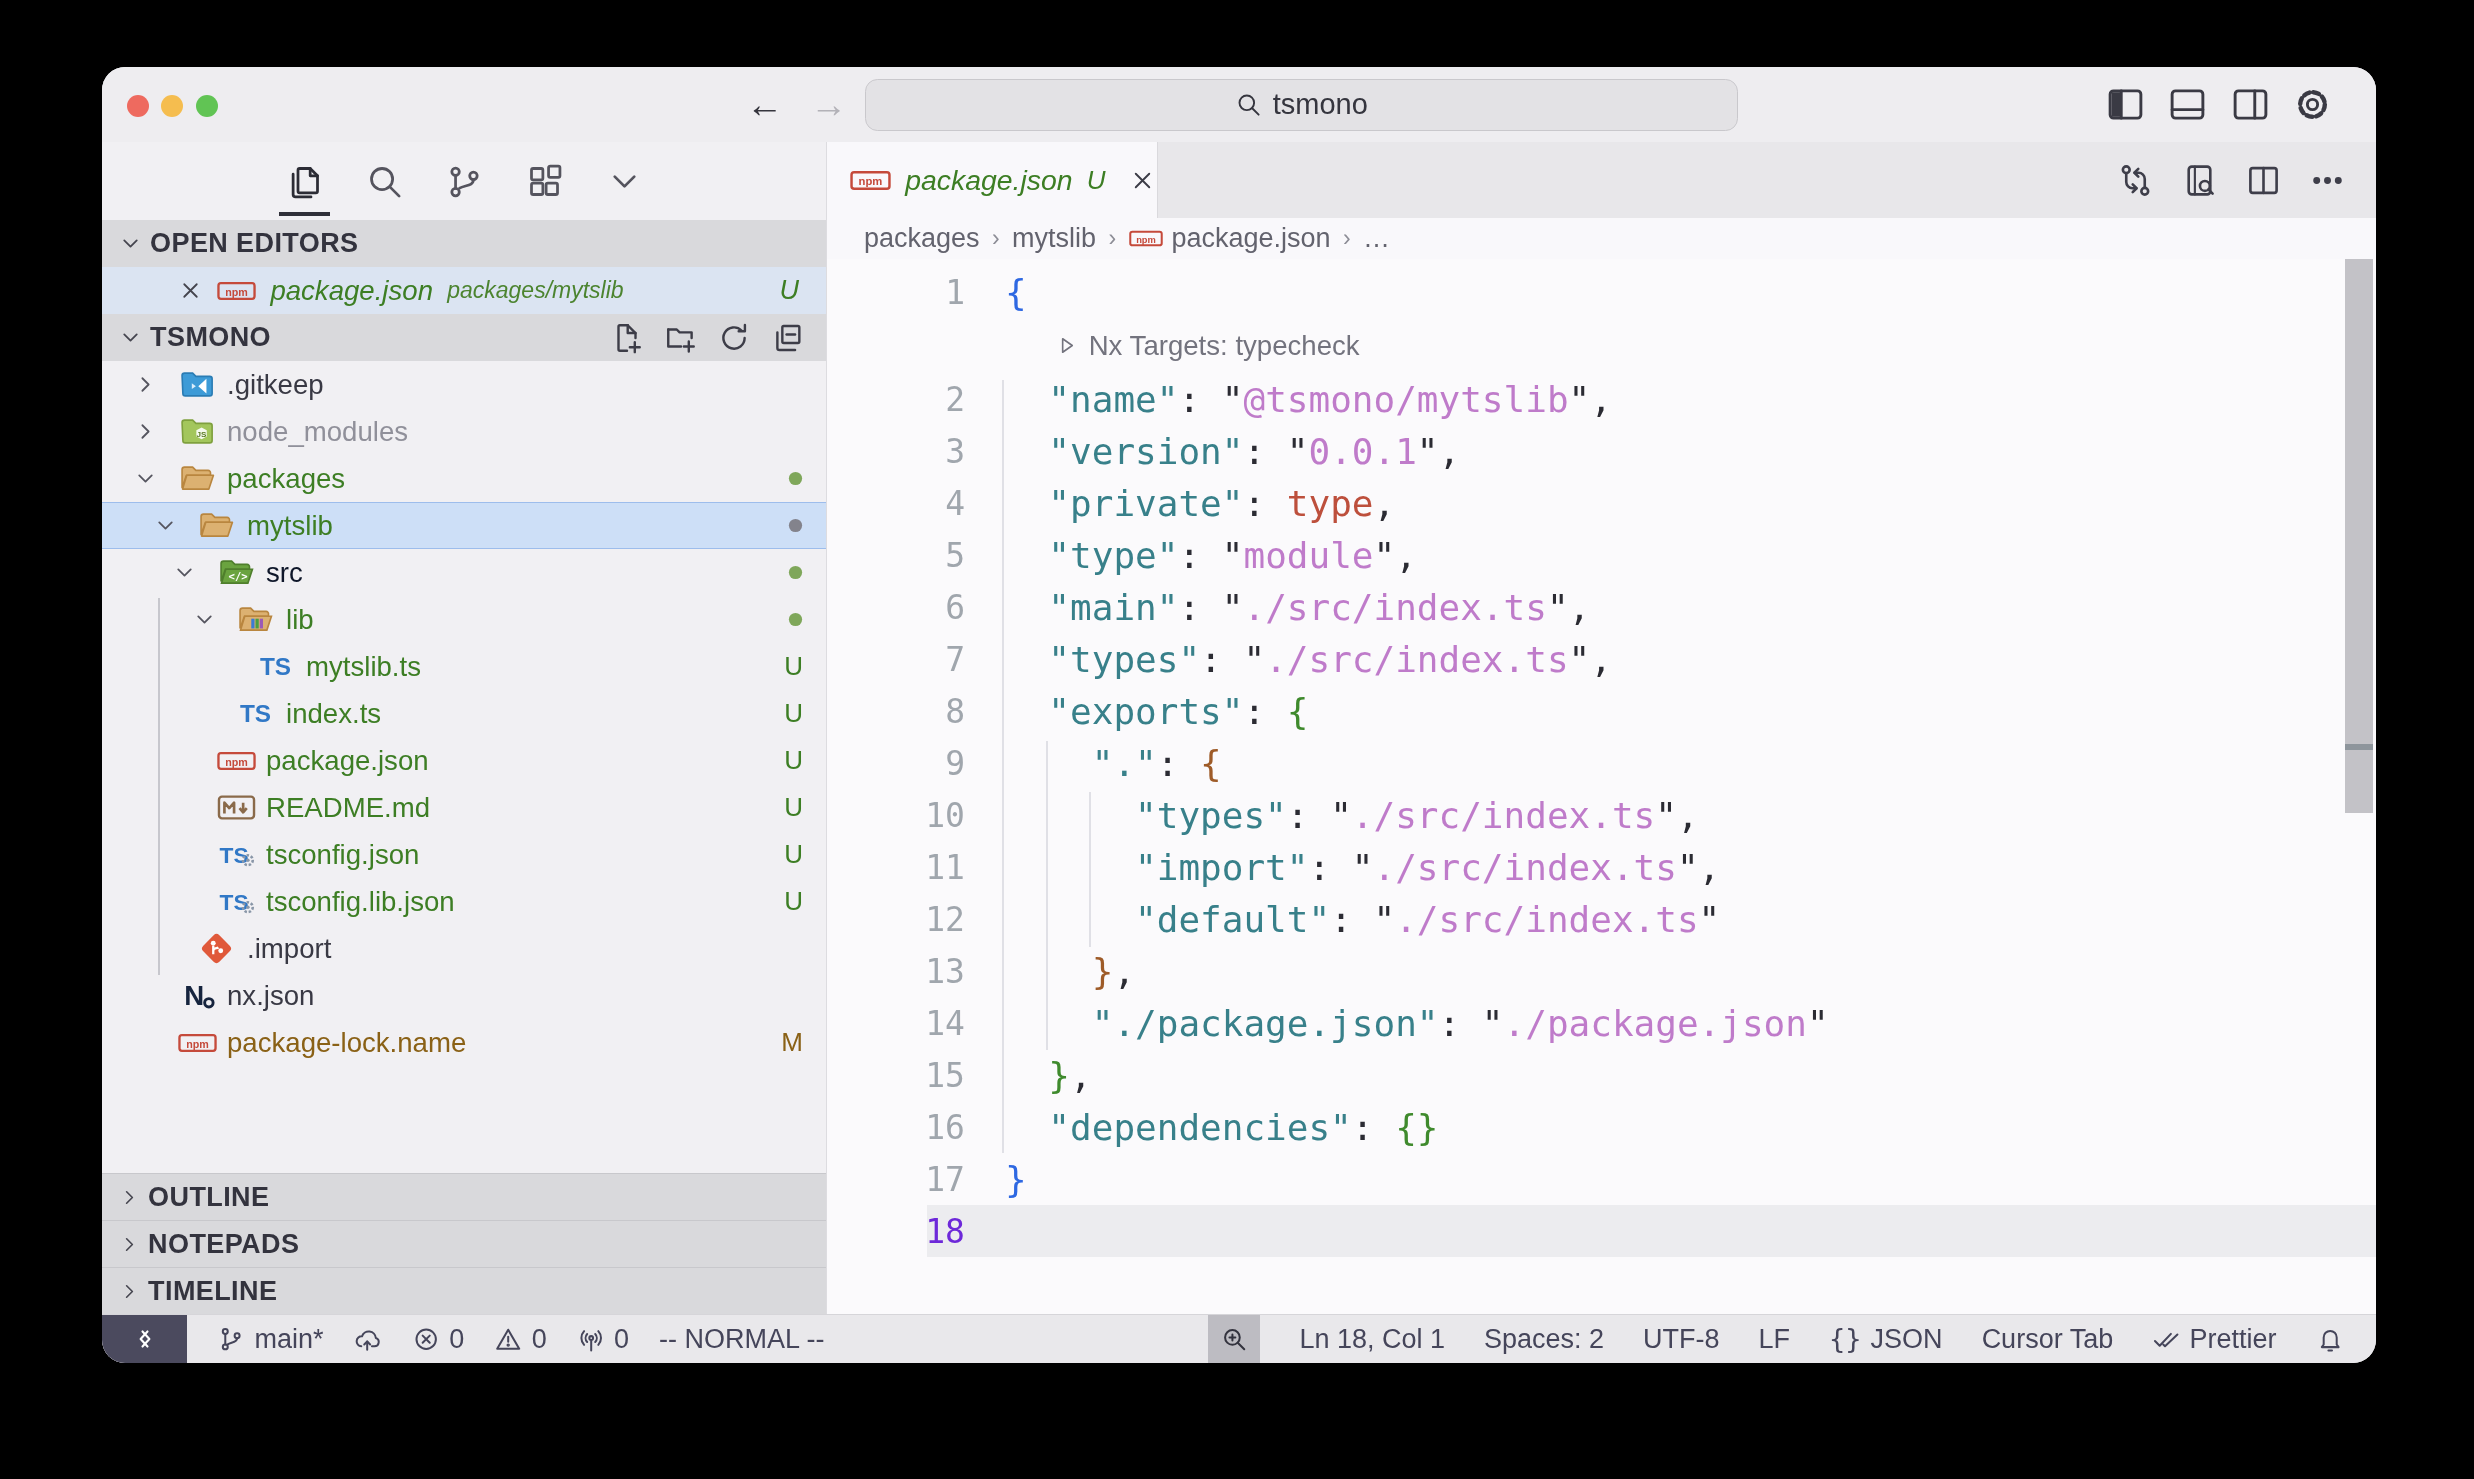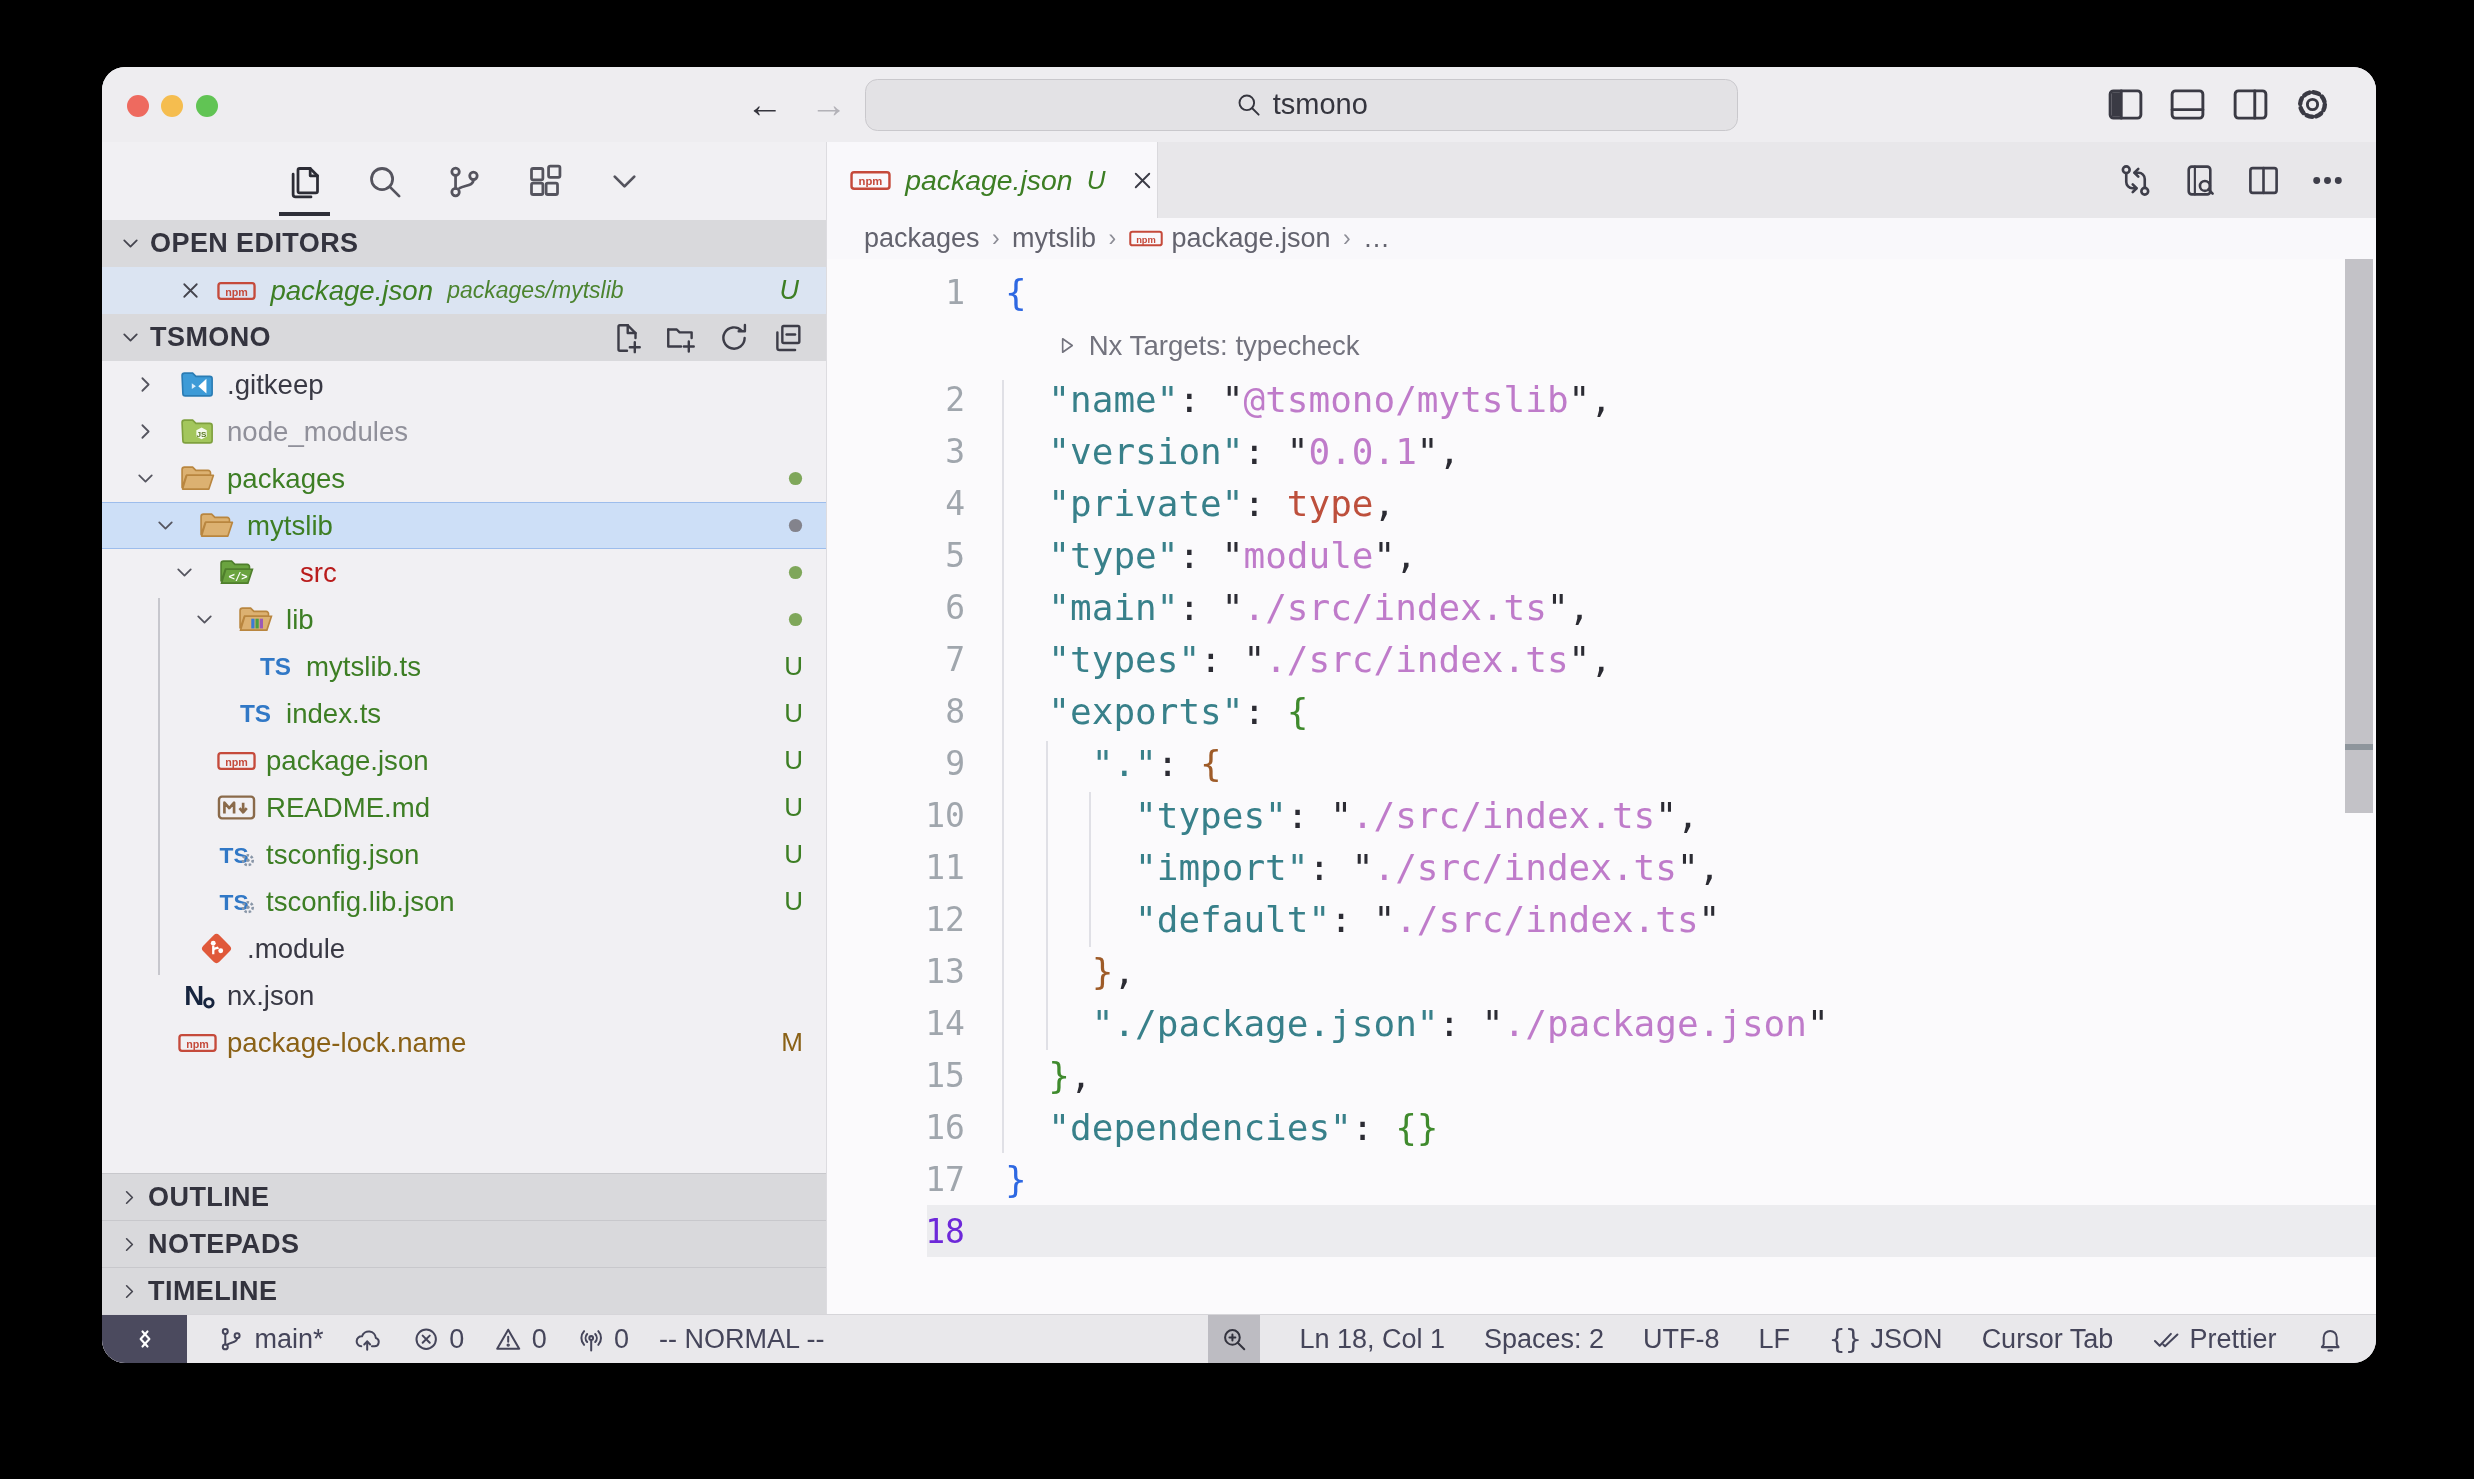--- a/index.html
+++ b/index.html
@@ -318,21 +318,21 @@
                 <path d="M6 9l6 6 6-6"></path>
               </svg>
             </span>
             <span class="ficon" style="left: 115px;">
               <svg width="39" height="39" viewBox="0 0 24 24" style="font-size:31px">
                 <path d="M2.5 6.5A1.5 1.5 0 0 1 4 5h5l2 2h7.5A1.5 1.5 0 0 1 20 8.7V10H5.2L2.5 17.5z" fill="#6aa33f" stroke="#4f7f2c"></path>
                 <path d="M5.4 10H21.8L19 18.5H2.8z" fill="#6aa33f" stroke="#4f7f2c"></path>
                 <text x="13" y="16.6" font-size="6.5" font-family="DejaVu Sans Mono" fill="#fff" text-anchor="middle" font-weight="bold">&lt;/&gt;</text>
               </svg>
             </span>
-            <span class="lbl" style="left: 164px; color: #b91c1c; margin-left: 34px;">src</span>
+            <span class="lbl" style="left: 164px; color: #0f172a;">src</span>
             <span class="badge">
               <svg width="15" height="15" viewBox="0 0 17 17">
                 <circle cx="8.5" cy="8.5" r="7.5" fill="#7fa75a"></circle>
               </svg>
             </span>
           </div>
           <div class="trow">
             <span class="chev" style="left: 90px;">
               <svg width="25" height="25" viewBox="0 0 24 24" fill="none" stroke="currentColor" stroke-width="1.7" stroke-linecap="round" stroke-linejoin="round">
                 <path d="M6 9l6 6 6-6"></path>
@@ -417,21 +417,21 @@
           </div>
           <div class="trow">
             <span class="ficon" style="left: 95px;">
               <svg width="39" height="39" viewBox="0 0 24 24">
                 <rect x="5" y="5" width="14" height="14" rx="2.5" transform="rotate(45 12 12)" fill="#e0593a"></rect>
                 <circle cx="10" cy="8.8" r="1.5" fill="#fff"></circle>
                 <circle cx="14.6" cy="13.4" r="1.5" fill="#fff"></circle>
                 <path d="M10 10.3v5.2M10 13.4c0-1.8 2.2-1.3 3.2-2" stroke="#fff" stroke-width="1.4" fill="none"></path>
               </svg>
             </span>
-            <span class="lbl" style="left: 145px; color: rgb(57, 57, 68);">.module</span>
+            <span class="lbl" style="left: 145px; color: rgb(57, 57, 68);">.import</span>
           </div>
           <div class="trow">
             <span class="ficon" style="left: 76px;">
               <svg width="39" height="39" viewBox="0 0 24 24" style="font-size:31px">
                 <text x="10" y="18" font-size="17" font-family="Liberation Sans" font-weight="bold" fill="#16243e" text-anchor="middle">N</text>
                 <circle cx="19" cy="16.5" r="2.6" fill="none" stroke="#16243e" stroke-width="1.8"></circle>
               </svg>
             </span>
             <span class="lbl" style="left: 125px; color: rgb(57, 57, 68);">nx.json</span>
           </div>

